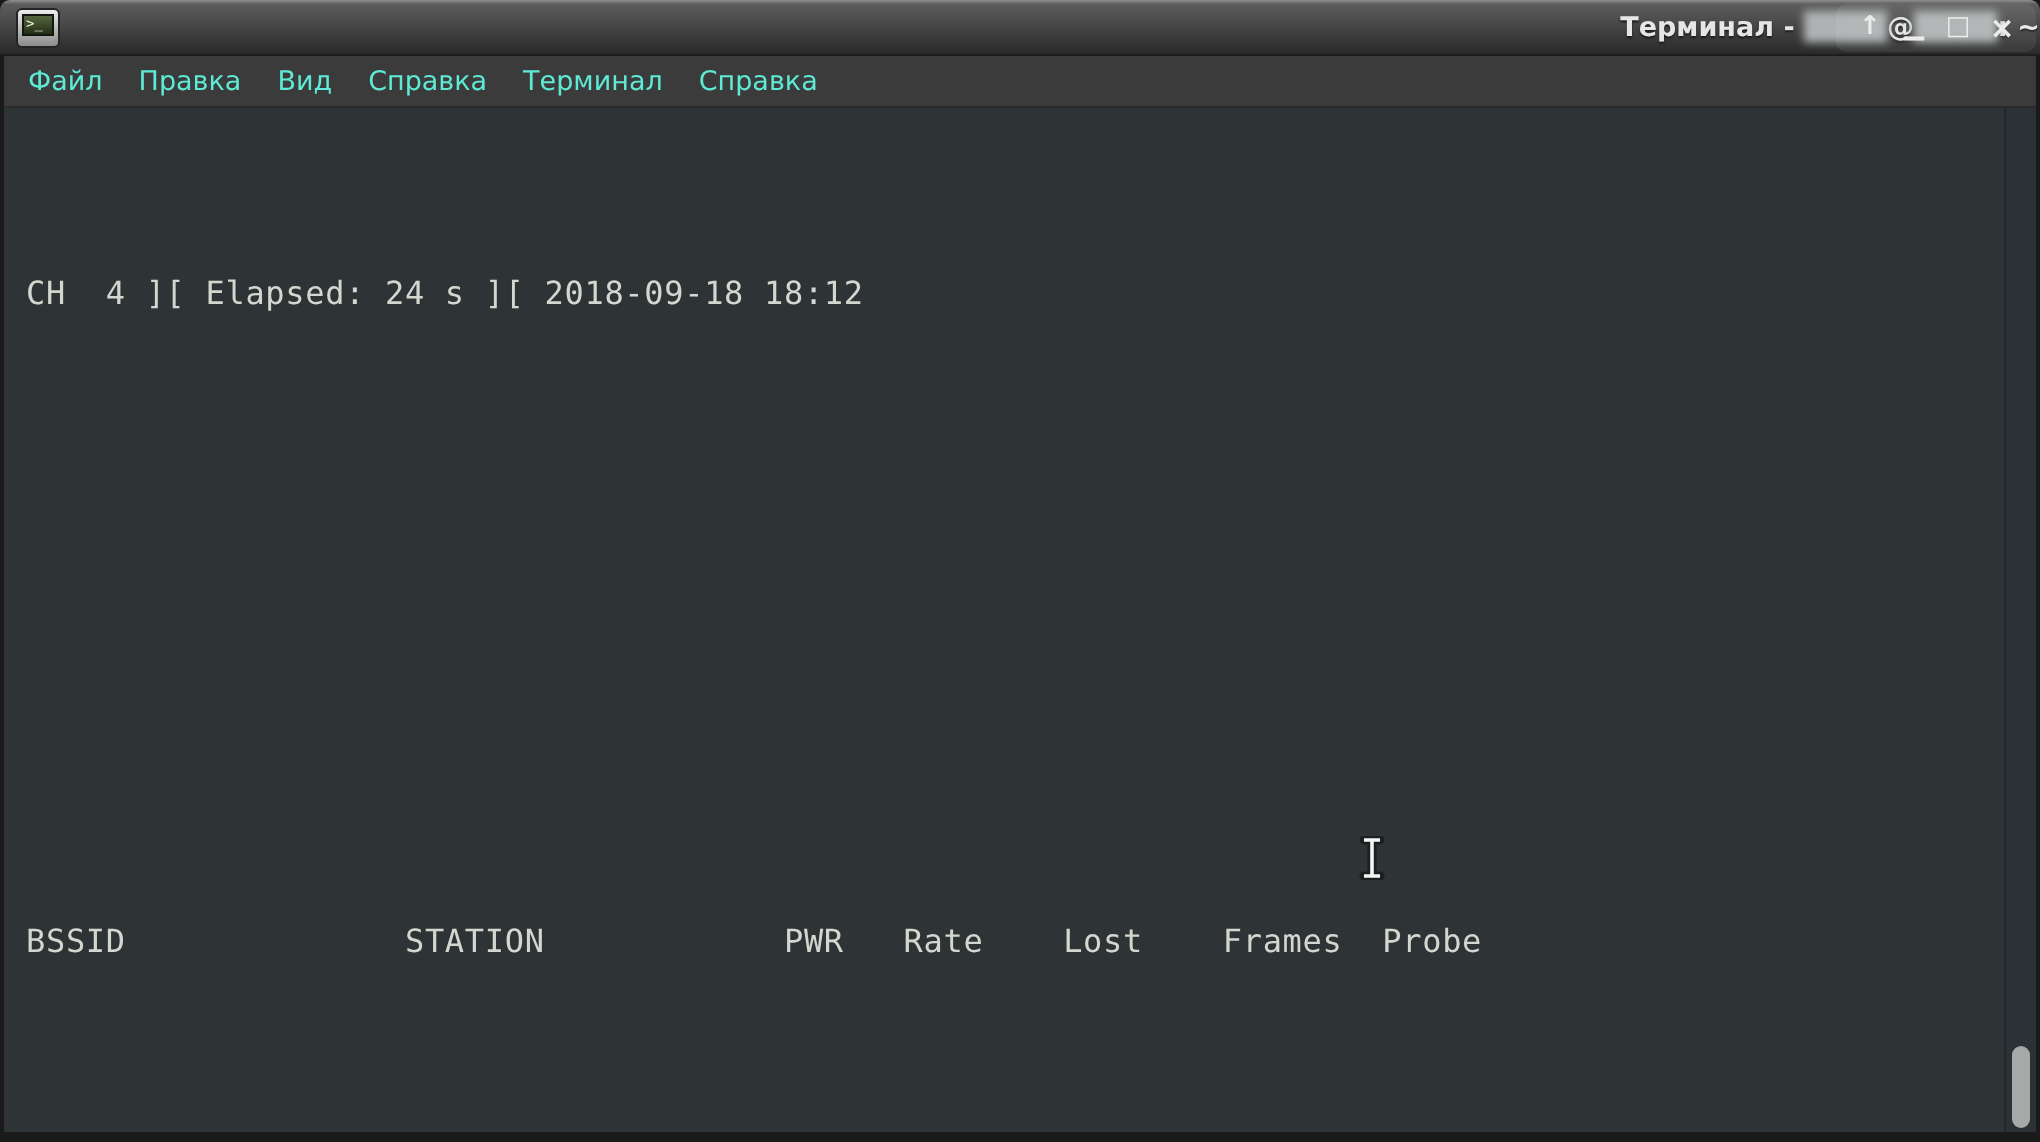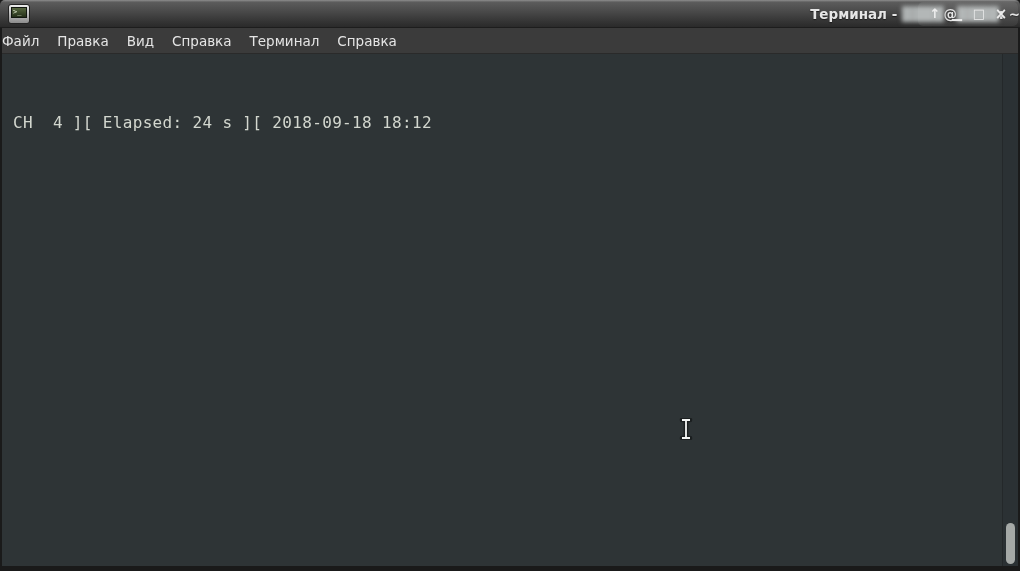--- a/index.html
+++ b/index.html
@@ -25,38 +25,38 @@
   .controls { position:absolute; right:2px; top:2px; height:24px; display:flex; align-items:center;
     background:rgba(255,255,255,0.07); border-radius:5px; padding:0 6px; }
   .wbtn { width:22px; height:24px; line-height:24px; text-align:center; color:#ececec;
     font-size:13px; font-weight:bold; cursor:default; }
   .wbtn.close { font-size:15px; }
 
   
   .menubar {
     position:absolute; top:28px; left:2px; right:2px; height:26px;
     background:#3b3b3b; border-bottom:1px solid #2a2a2a;
-    display:flex; align-items:center; gap:18px; 
-    font-size:13.5px; color:#e5e5e5;
+    display:flex; align-items:center; gap:18px; padding-left:12px;
+    font-size:13.5px; color:#5eead4;
   }
   .menu-item { cursor:default; }
 
   
   .terminal {
     position:absolute; top:54px; left:2px; right:2px; height:512px;
     background:#2e3436;
   }
   .term-content {
     position:absolute; inset:0; overflow:hidden;
     font-family:"DejaVu Sans Mono", monospace;
     font-size:16px; line-height:19px; letter-spacing:0.34px;
     color:#d3d7cf; white-space:pre;
     padding:21px 0 0 11px;
   }
-  .line { height:19px; }
+  .line { height:19px;margin-top:24px; }
   .mask { color:#9aa0a0; filter:blur(2.3px); opacity:0.85; }
 
   
   .scroll-gutter { position:absolute; top:0; right:0; bottom:0; width:16px;
     background:#2b3134; border-left:1px solid #24282a; }
   .scroll-thumb { position:absolute; right:3px; top:469px; width:9px; height:41px;
     border-radius:4.5px; background:#a5a9a7; }
 
   
   .ibeam { position:absolute; left:679px; top:418px; width:14px; height:22px; pointer-events:none; }
@@ -89,20 +89,21 @@
     <span class="menu-item">Терминал</span>
     <span class="menu-item">Справка</span>
   </div>
 
   <div class="terminal">
     <div class="term-content">
       <div class="line"><span>CH  4 ][ Elapsed: 24 s ][ 2018-09-18 18:12</span></div>
       <div class="line"></div>
       <div class="line"></div>
       <div class="line"></div>
+      <div class="line"><span>BSSID              STATION            PWR   Rate    Lost    Frames  Probe</span></div>
       <div class="line"></div>
       
       
       
       
     </div>
     <div class="scroll-gutter">
       <div class="scroll-thumb"></div>
     </div>
   </div>

